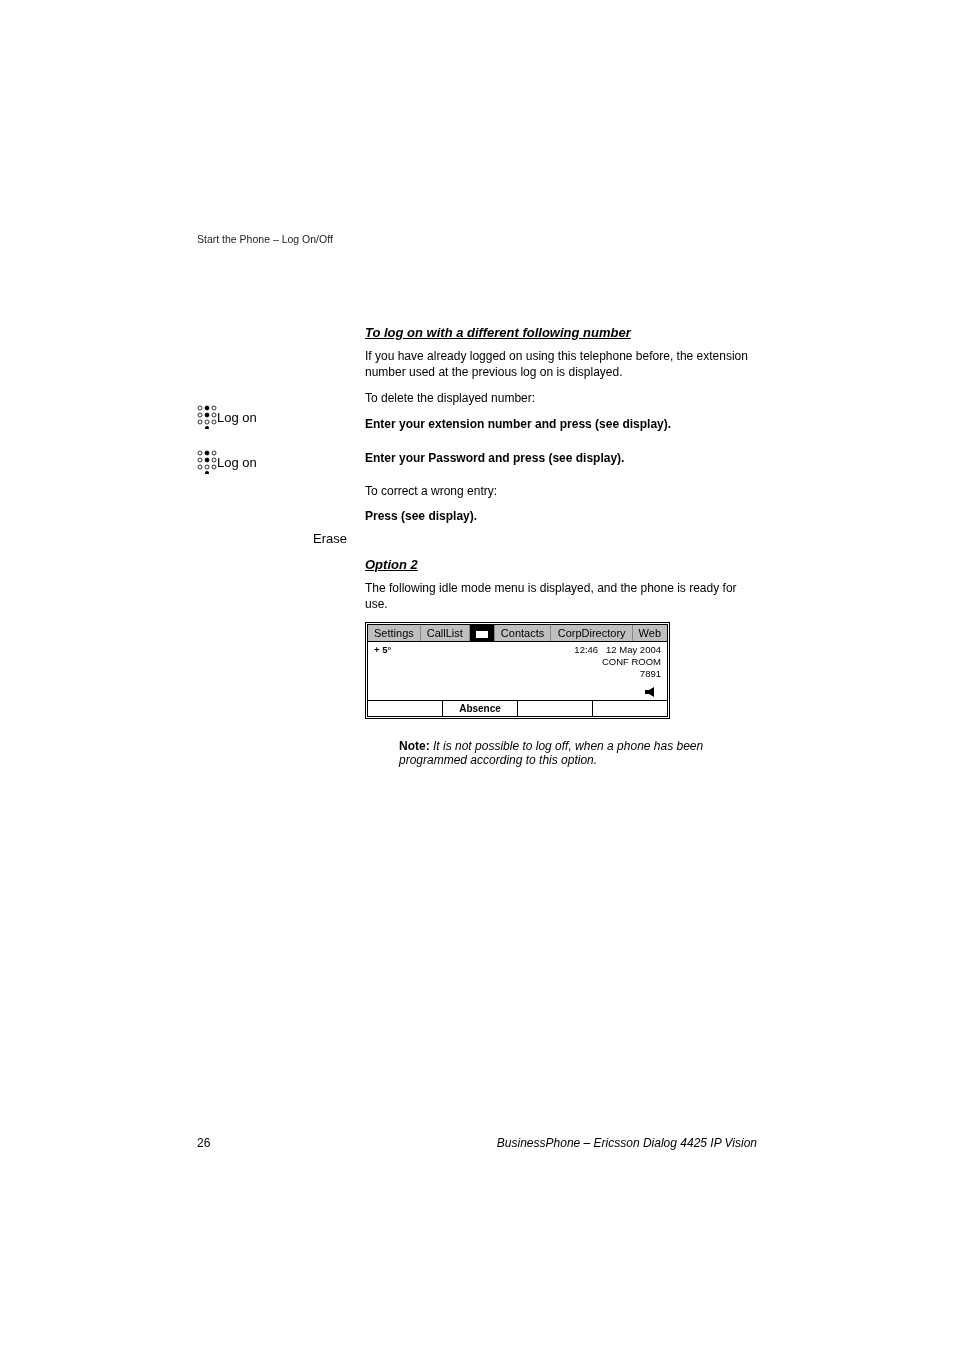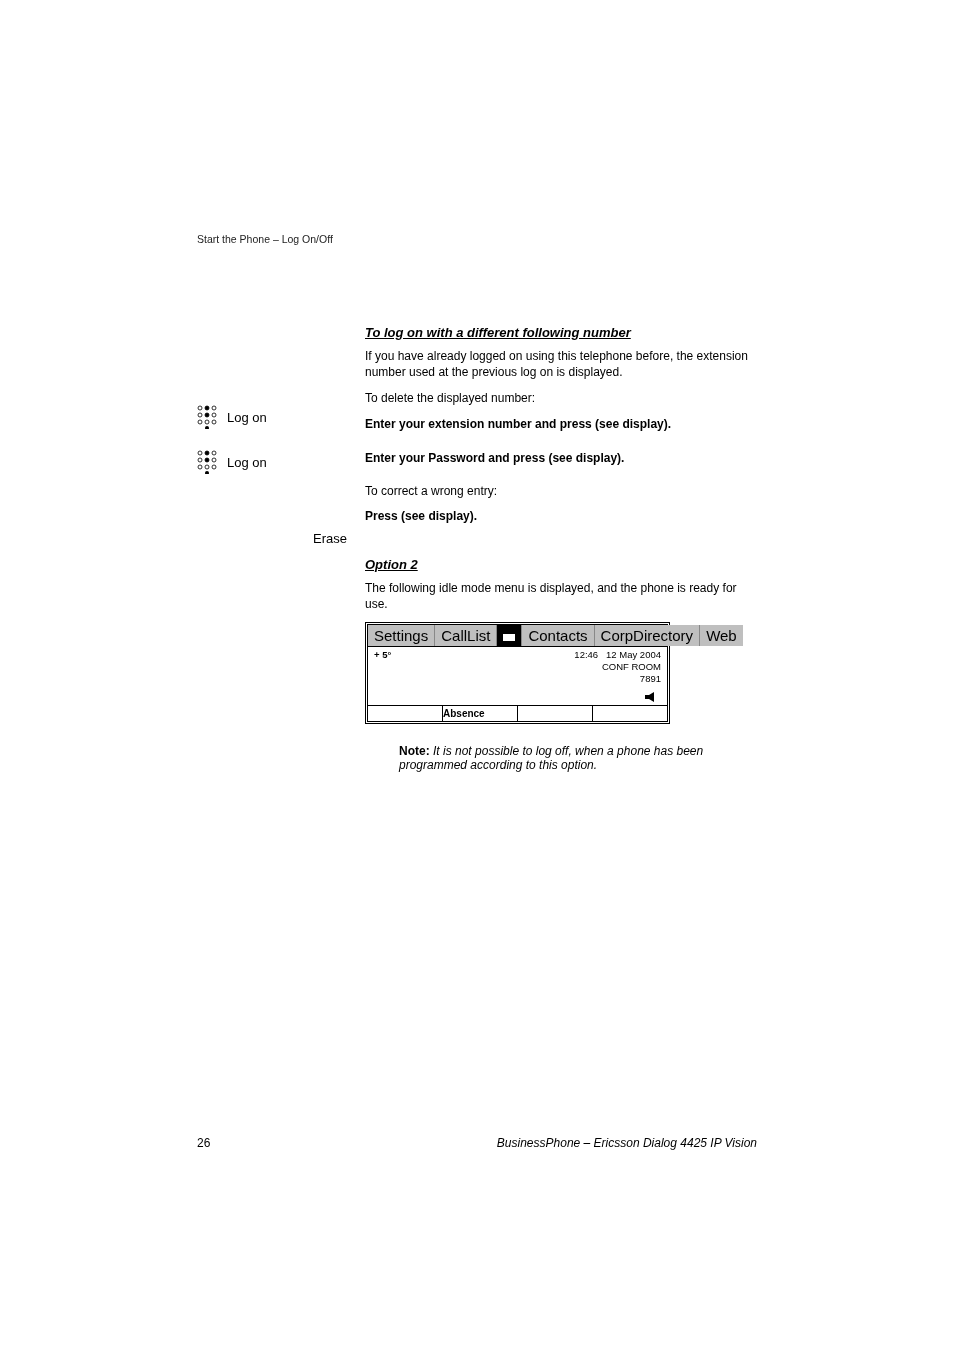--- a/index.html
+++ b/index.html
@@ -25,39 +25,39 @@
   .bold { font-weight: bold; font-size: 12px; }
   .note { font-size: 12px; }
   .note-body { font-style: italic; }
 
   .left-label {
     position: absolute;
     font-size: 13px;
     text-align: right;
     width: 160px;
   }
-  .left-label.with-icon { display: flex; align-items: center; justify-content: flex-start; gap: 10px; }
+  .left-label.with-icon { display: flex; align-items: center; justify-content: flex-start; gap: 0; }
 
   .icon-grid {
     display: inline-block;
     width: 20px;
   }
   .icon-grid svg { display: block; }
 
   
   .phone-display {
     width: 305px;
     border: 3px double #000;
     margin-top: 8px;
     margin-bottom: 20px;
     font-family: Arial, Helvetica, sans-serif;
   }
   .pd-tabs {
     display: flex; align-items: center;
-    font-size: 15px;
+    font-size: 11px;
     background: #bfbfbf;
     border-bottom: 1px solid #000;
   }
   .pd-tab {
     padding: 2px 6px;
     background: #bfbfbf;
     border-right: 1px solid #888;
     white-space: nowrap;
   }
   .pd-tab.active {
@@ -82,21 +82,21 @@
   .pd-right div { margin-bottom: 1px; }
   .pd-speaker {
     position: absolute; right: 6px; bottom: 3px;
     width: 16px; height: 10px;
   }
   .pd-softkeys {
     display: flex; border-top: 1px solid #000;
     font-size: 10px;
   }
   .pd-softkey {
-    flex: 1; text-align: left;
+    flex: 1; text-align: center;
     border-right: 1px solid #000;
     padding: 2px 0;
     font-weight: bold;
   }
   .pd-softkey:last-child { border-right: none; }
 
   .footer-page {
     position: absolute; left: 197px; bottom: 125px;
     font-size: 12px;
   }

